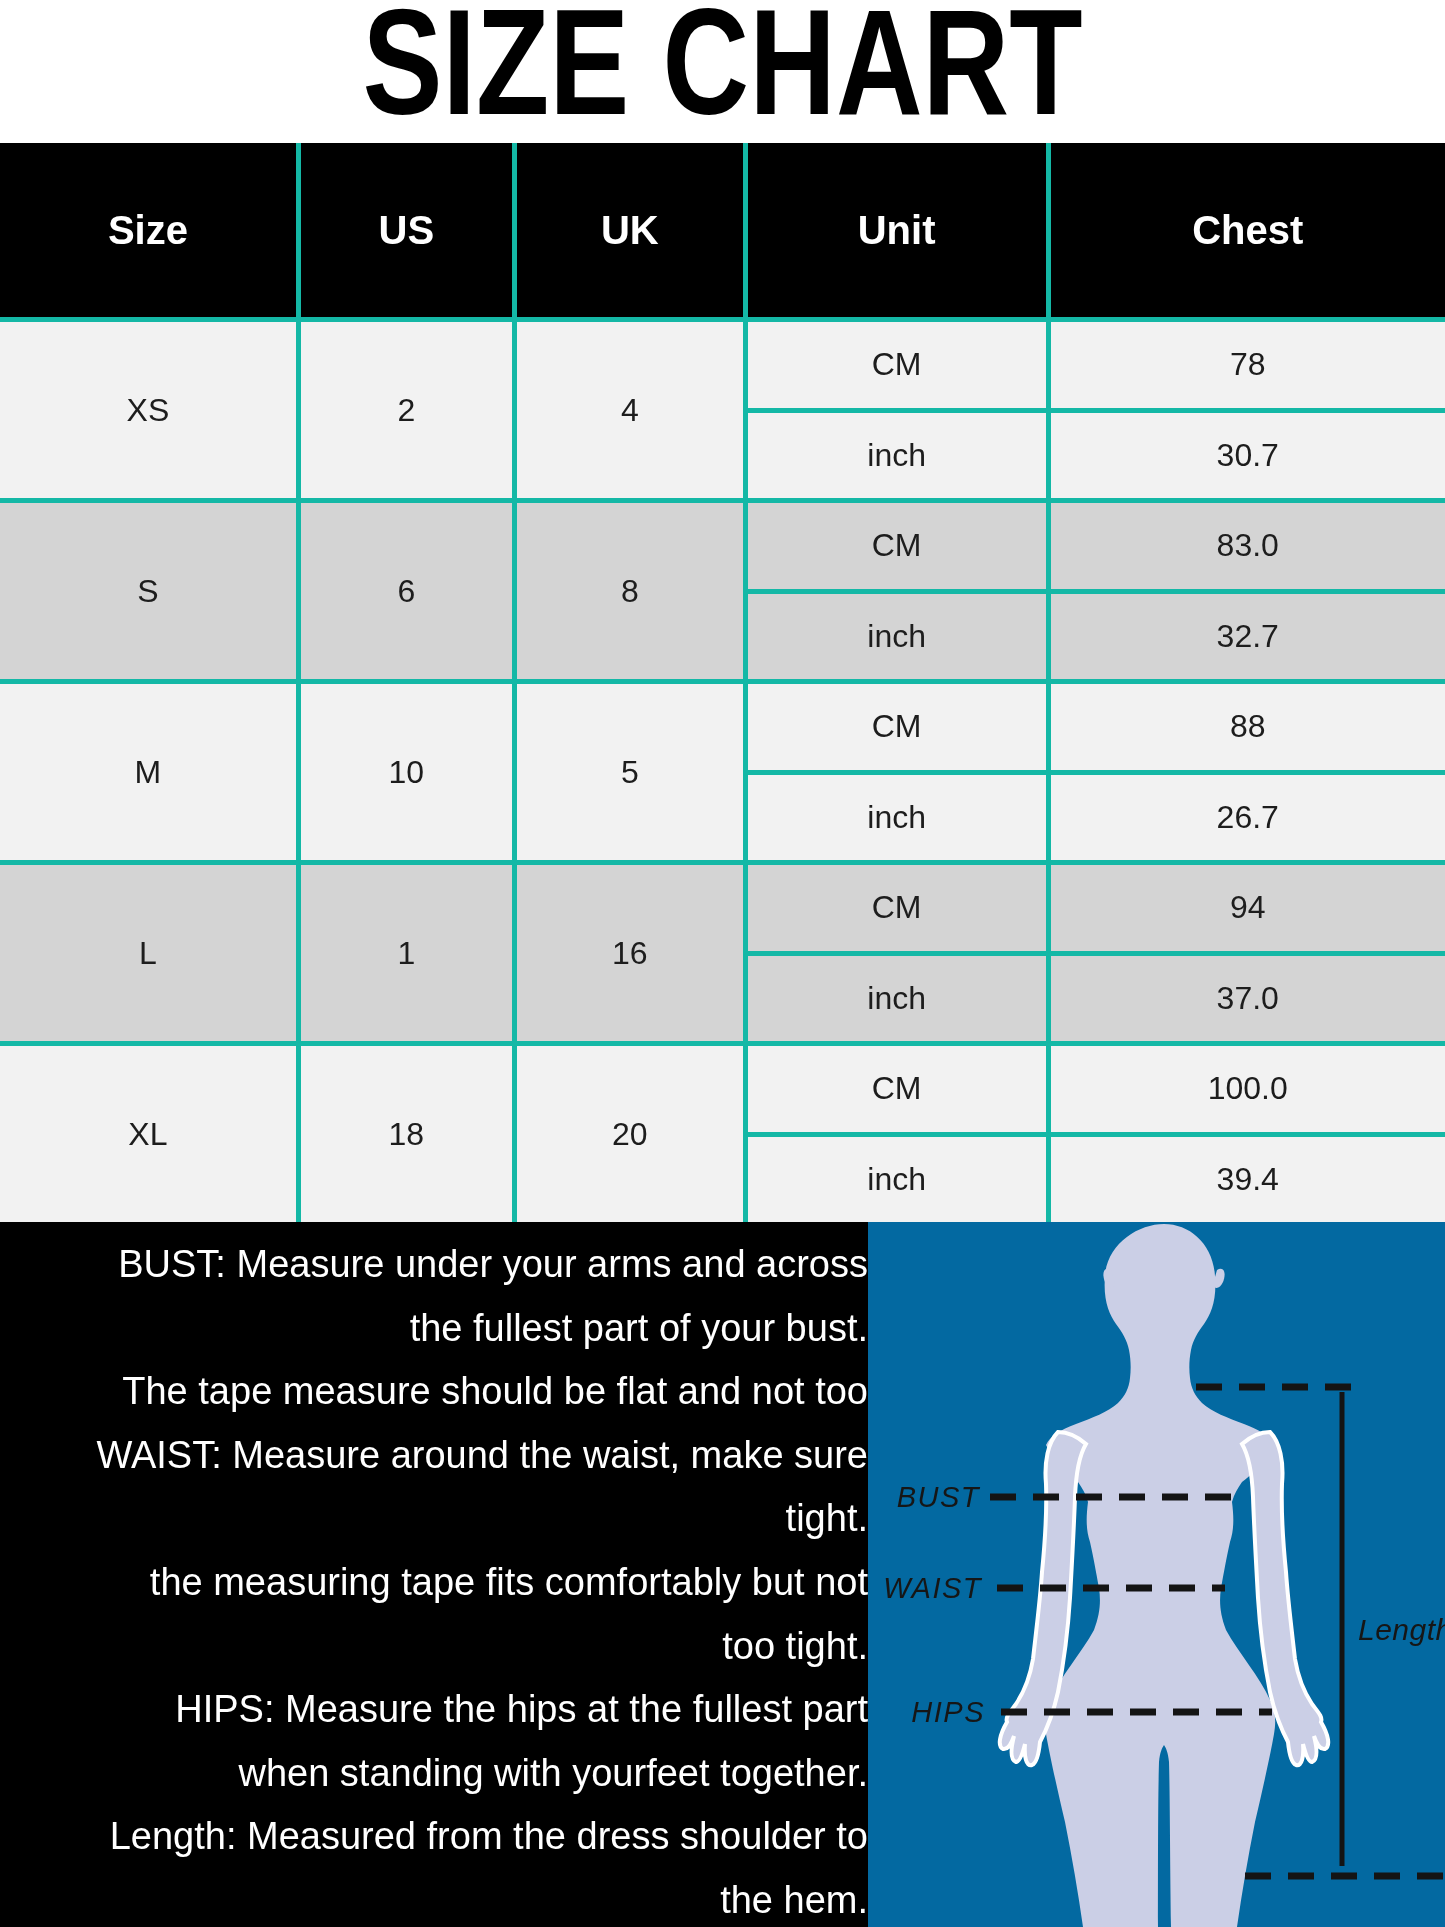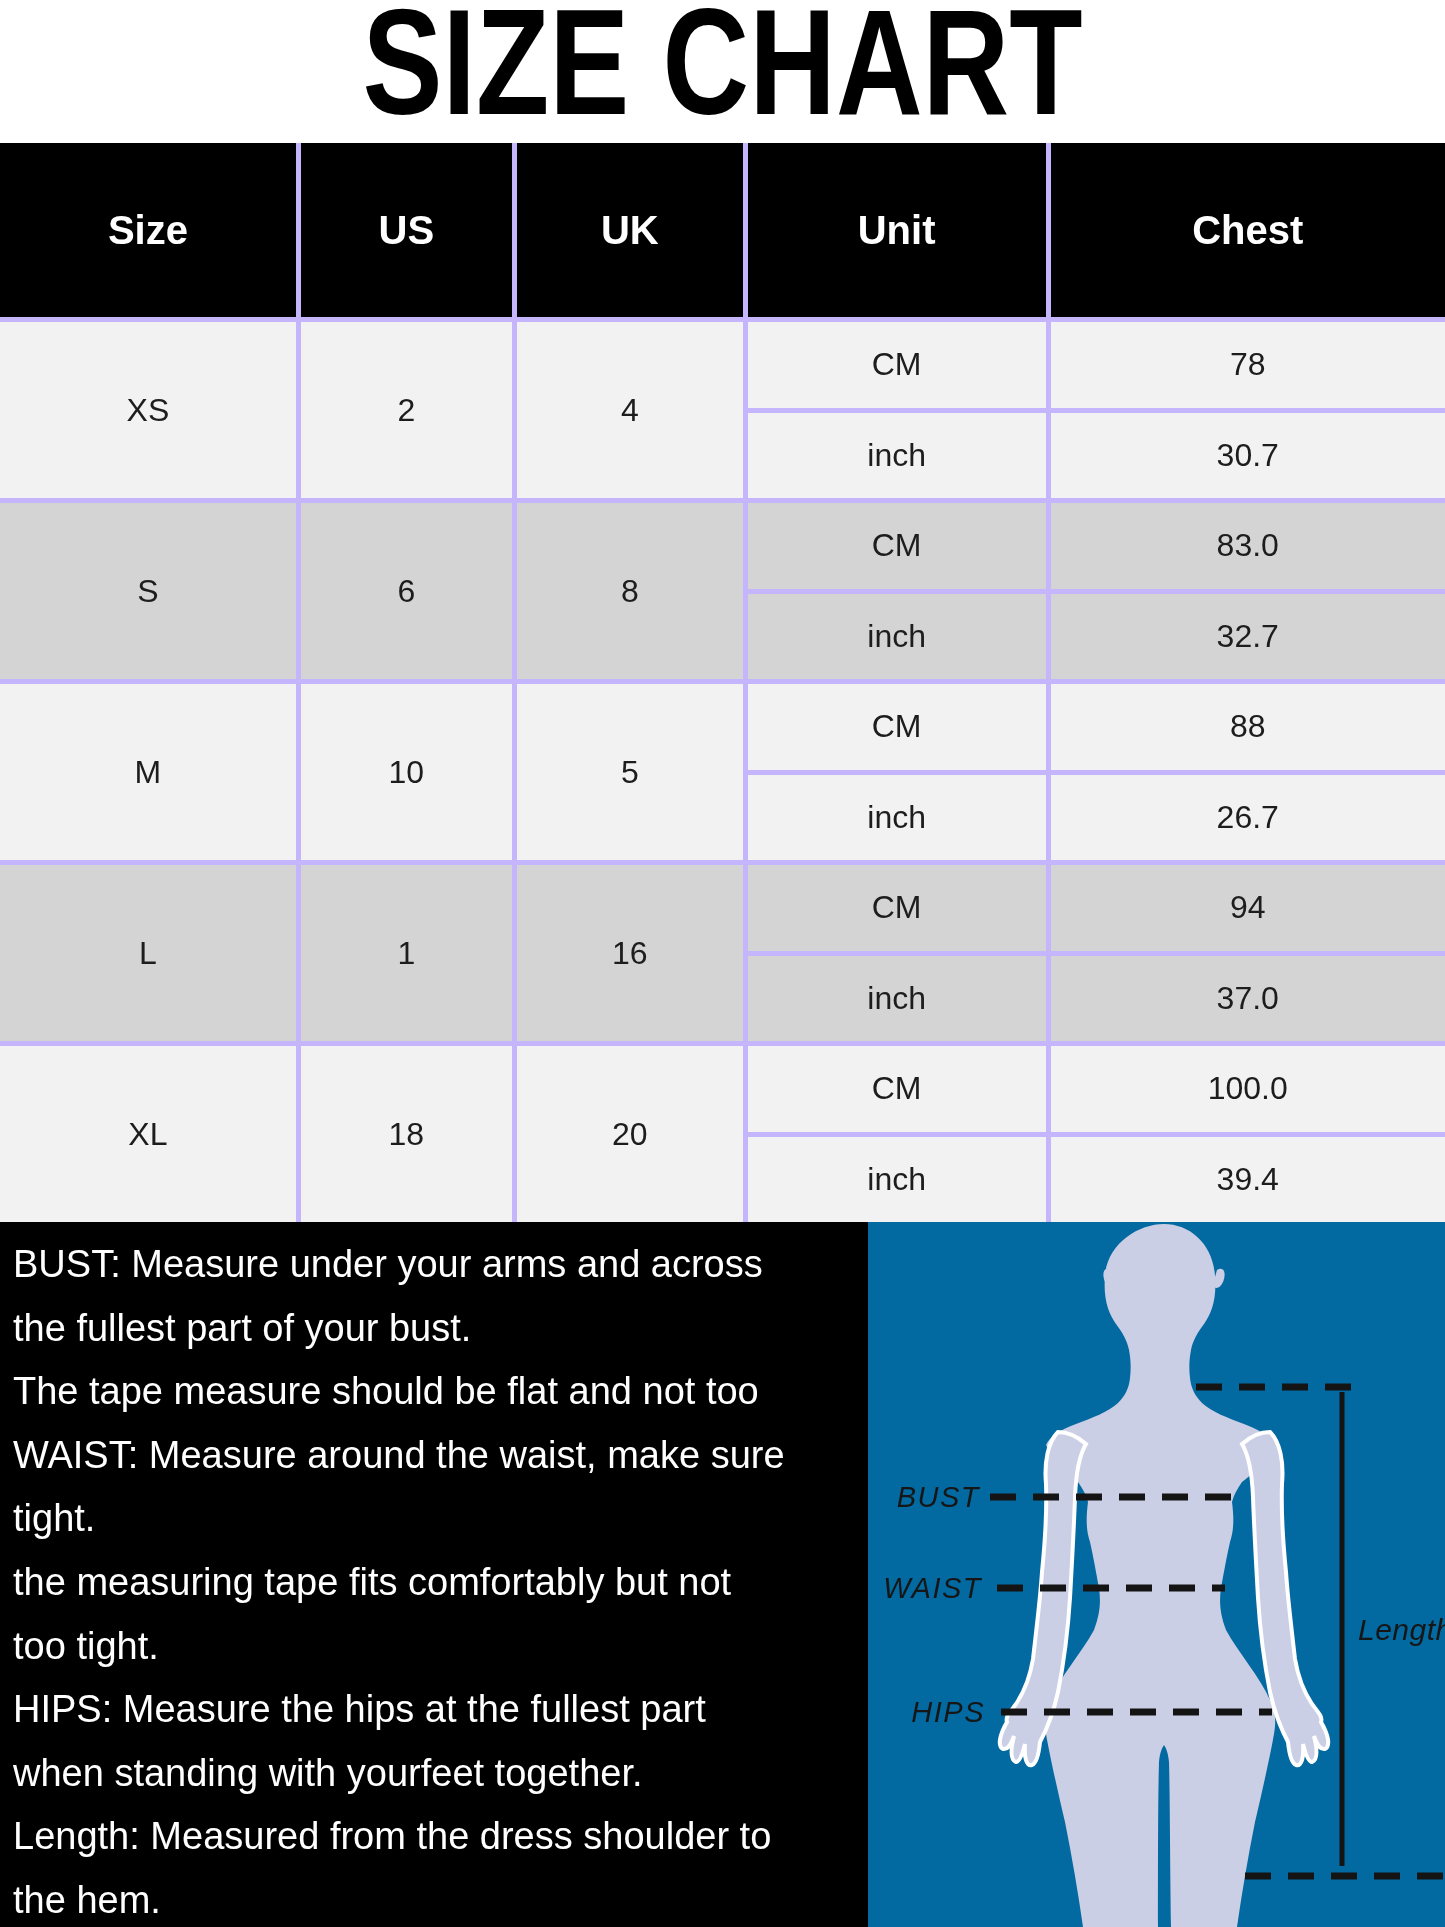--- a/index.html
+++ b/index.html
@@ -9,31 +9,31 @@
     position:absolute; top:-10px; left:0; width:1445px; height:145px;
     text-align:center; font-size:150px; line-height:145px; font-weight:700;
     color:#000; transform:scaleX(0.80); transform-origin:50% 0; white-space:nowrap;
   }
 
   .size-table {
     position:absolute; top:143px; left:0; width:1445px; height:1079px;
     display:grid;
     grid-template-columns:300fr 214fr 229fr 302fr 400fr;
     grid-template-rows:174px repeat(10, 1fr);
-    gap:5px; background:#c4b5fd; box-sizing:border-box;
+    gap:5px; background:#14b8a6; box-sizing:border-box;
   }
   .cell { display:flex; align-items:center; justify-content:center; font-size:32px; color:#1d1d1d; }
   .th { background:#000; color:#fff; font-weight:700; font-size:40px; }
   .bg-l { background:#f2f2f2; }
   .bg-d { background:#d4d4d4; }
 
   .bottom { position:absolute; top:1222px; left:0; width:1445px; height:705px; display:flex; }
   .notes {
     width:1036px; height:705px; background:#000; color:#fff; box-sizing:border-box;
-    padding:11px 0 0 13px; font-size:38px; line-height:63.6px;
+    padding:11px 0 0 13px; font-size:38px; line-height:63.6px;text-align:right;
   }
   .notes .nline { white-space:nowrap; }
   .figure-area { position:relative; width:577px; height:705px; background:#0369a1;font-style:italic; }
   .figure-area svg { display:block; }
   .fig-label { font-size:29px; fill:#161616; letter-spacing:1.5px; }
   .len-label { font-size:30px; fill:#161616; letter-spacing:0.5px; }
 </style>
 </head>
 <body>
 

